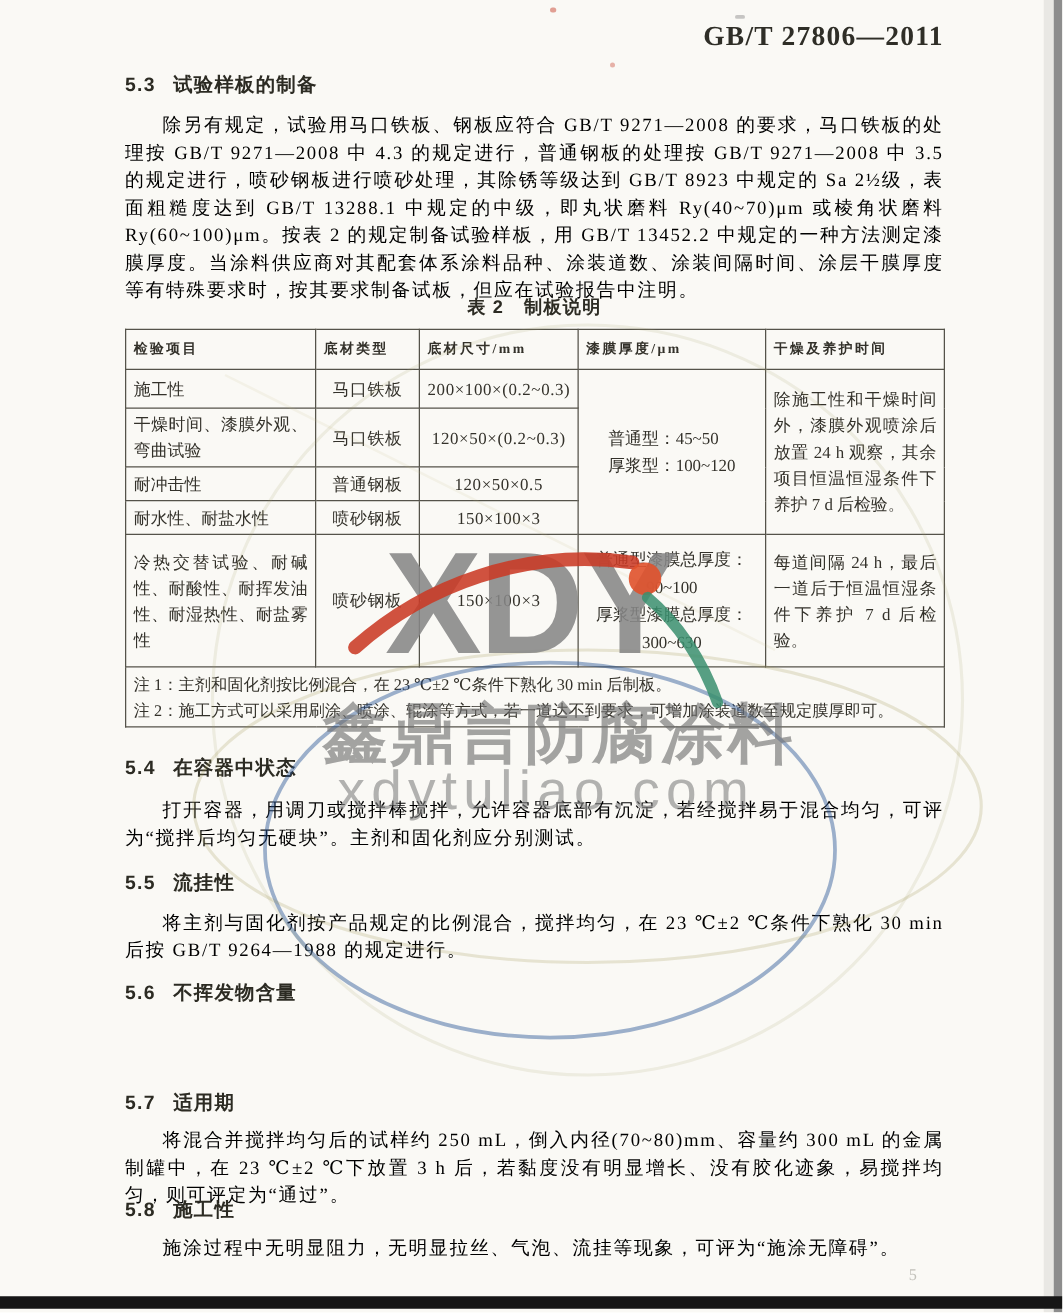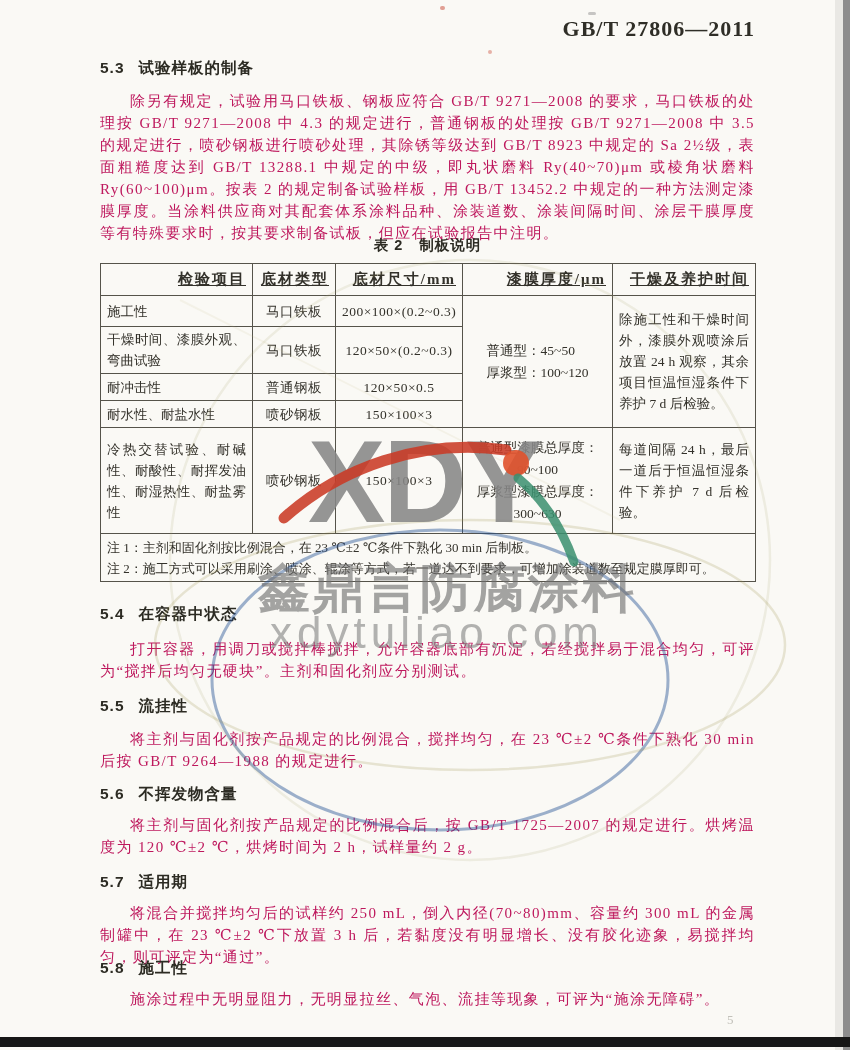--- a/index.html
+++ b/index.html
@@ -24,37 +24,37 @@
   }
   .sec-head {
     position:absolute; left:100px; width:655px;
     font-family:"Liberation Sans","DejaVu Sans",sans-serif;
     font-weight:700; font-size:15.5px; color:#2c2b23; letter-spacing:1px;
   }
   .sec-head .num { margin-right:14px; }
   .para {
     position:absolute; left:100px; width:655px;
     font-size:15px; line-height:22px; letter-spacing:1.4px;
-    text-align:justify; text-indent:2em; color:#be185d;
+    text-align:justify; text-indent:2em; color:#000000;
   }
   .tbl-caption {
     position:absolute; top:236px; left:100px; width:655px; text-align:center;
     font-family:Liberation Sans, sans-serif;
     font-weight:700; font-size:14.5px; color:#2c2b23; letter-spacing:1px;
   }
   .tbl-caption .cap-label { margin-right:16px; }
 
   table.t2 {
     position:absolute; top:263px; left:100px; width:655px;
     border-collapse:collapse; table-layout:fixed;
     font-size:13.5px; color:#33312a;
   }
   table.t2 th, table.t2 td { border:1.4px solid #55534a; padding:2px 6px; line-height:21px; }
   table.t2 thead th {
-    height:32px; font-weight:600; letter-spacing:2px; text-align:right; font-size:15px;text-decoration:underline;
+    height:32px; font-weight:600; letter-spacing:2px; text-align:left; font-size:11px;
   }
   td.c-item { text-align:left; padding-left:10px; text-align:justify; }
   td.c-sub, td.c-size { text-align:center; letter-spacing:0.5px; }
   td.c-film { text-align:center; vertical-align:middle; }
   .film-lines { display:inline-block; text-align:left; line-height:22px; }
   .film-lines-c { line-height:22px; text-align:center; }
   td.c-cure { text-align:justify; vertical-align:middle; padding:4px 9px; line-height:22px; }
   tr.r0 td { height:31px; }
   tr.r1 td { height:38px; }
   tr.r2 td { height:27px; }
@@ -179,21 +179,20 @@
   <p class="para" style="top:638px;">打开容器，用调刀或搅拌棒搅拌，允许容器底部有沉淀，若经搅拌易于混合均匀，可评为“搅拌后均匀无硬块”。主剂和固化剂应分别测试。</p>
 
   <div class="sec-head" style="top:696px;">
     <span class="num">5.5</span><span>流挂性</span>
   </div>
   <p class="para" style="top:728px;">将主剂与固化剂按产品规定的比例混合，搅拌均匀，在 23 ℃±2 ℃条件下熟化 30 min 后按 GB/T 9264—1988 的规定进行。</p>
 
   <div class="sec-head" style="top:784px;">
     <span class="num">5.6</span><span>不挥发物含量</span>
   </div>
-  <p class="para" style="top:814px;">将主剂与固化剂按产品规定的比例混合后，按 GB/T 1725—2007 的规定进行。烘烤温度为 120 ℃±2 ℃，烘烤时间为 2 h，试样量约 2 g。</p>
 
   <div class="sec-head" style="top:872px;">
     <span class="num">5.7</span><span>适用期</span>
   </div>
   <p class="para" style="top:902px;">将混合并搅拌均匀后的试样约 250 mL，倒入内径(70~80)mm、容量约 300 mL 的金属制罐中，在 23 ℃±2 ℃下放置 3 h 后，若黏度没有明显增长、没有胶化迹象，易搅拌均匀，则可评定为“通过”。</p>
 
   <div class="sec-head" style="top:958px;">
     <span class="num">5.8</span><span>施工性</span>
   </div>
   <p class="para" style="top:988px;">施涂过程中无明显阻力，无明显拉丝、气泡、流挂等现象，可评为“施涂无障碍”。</p>

